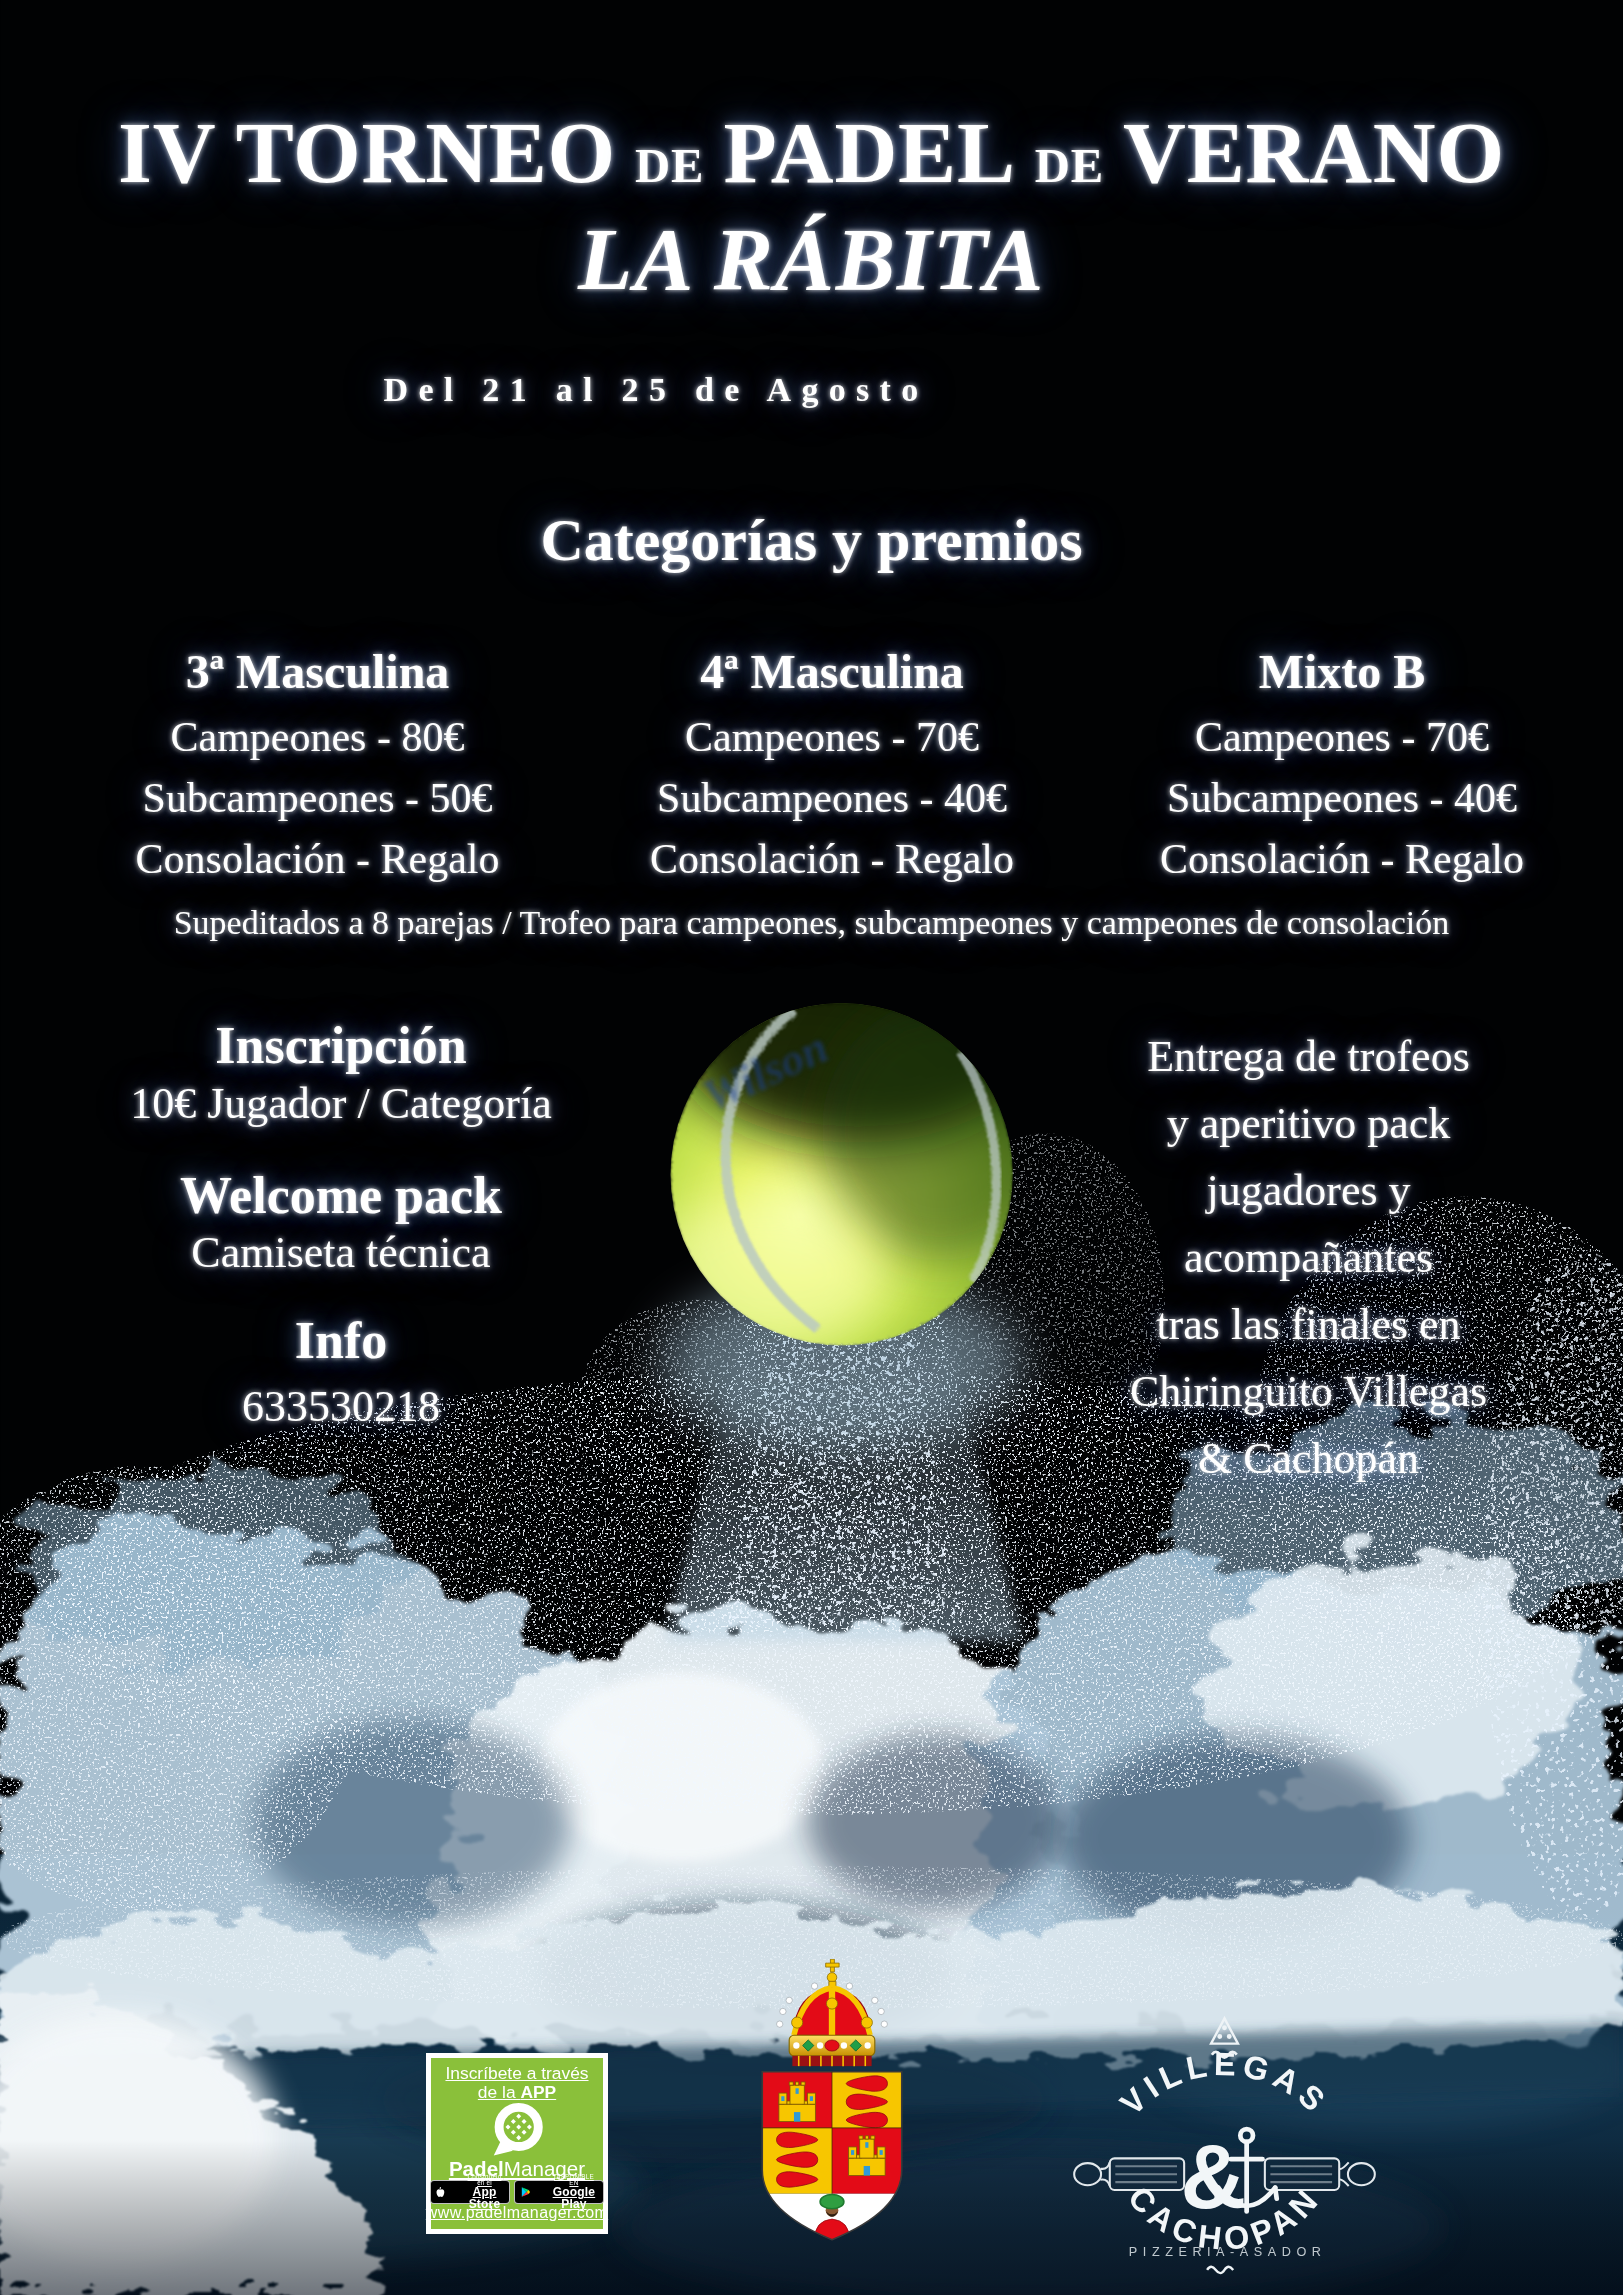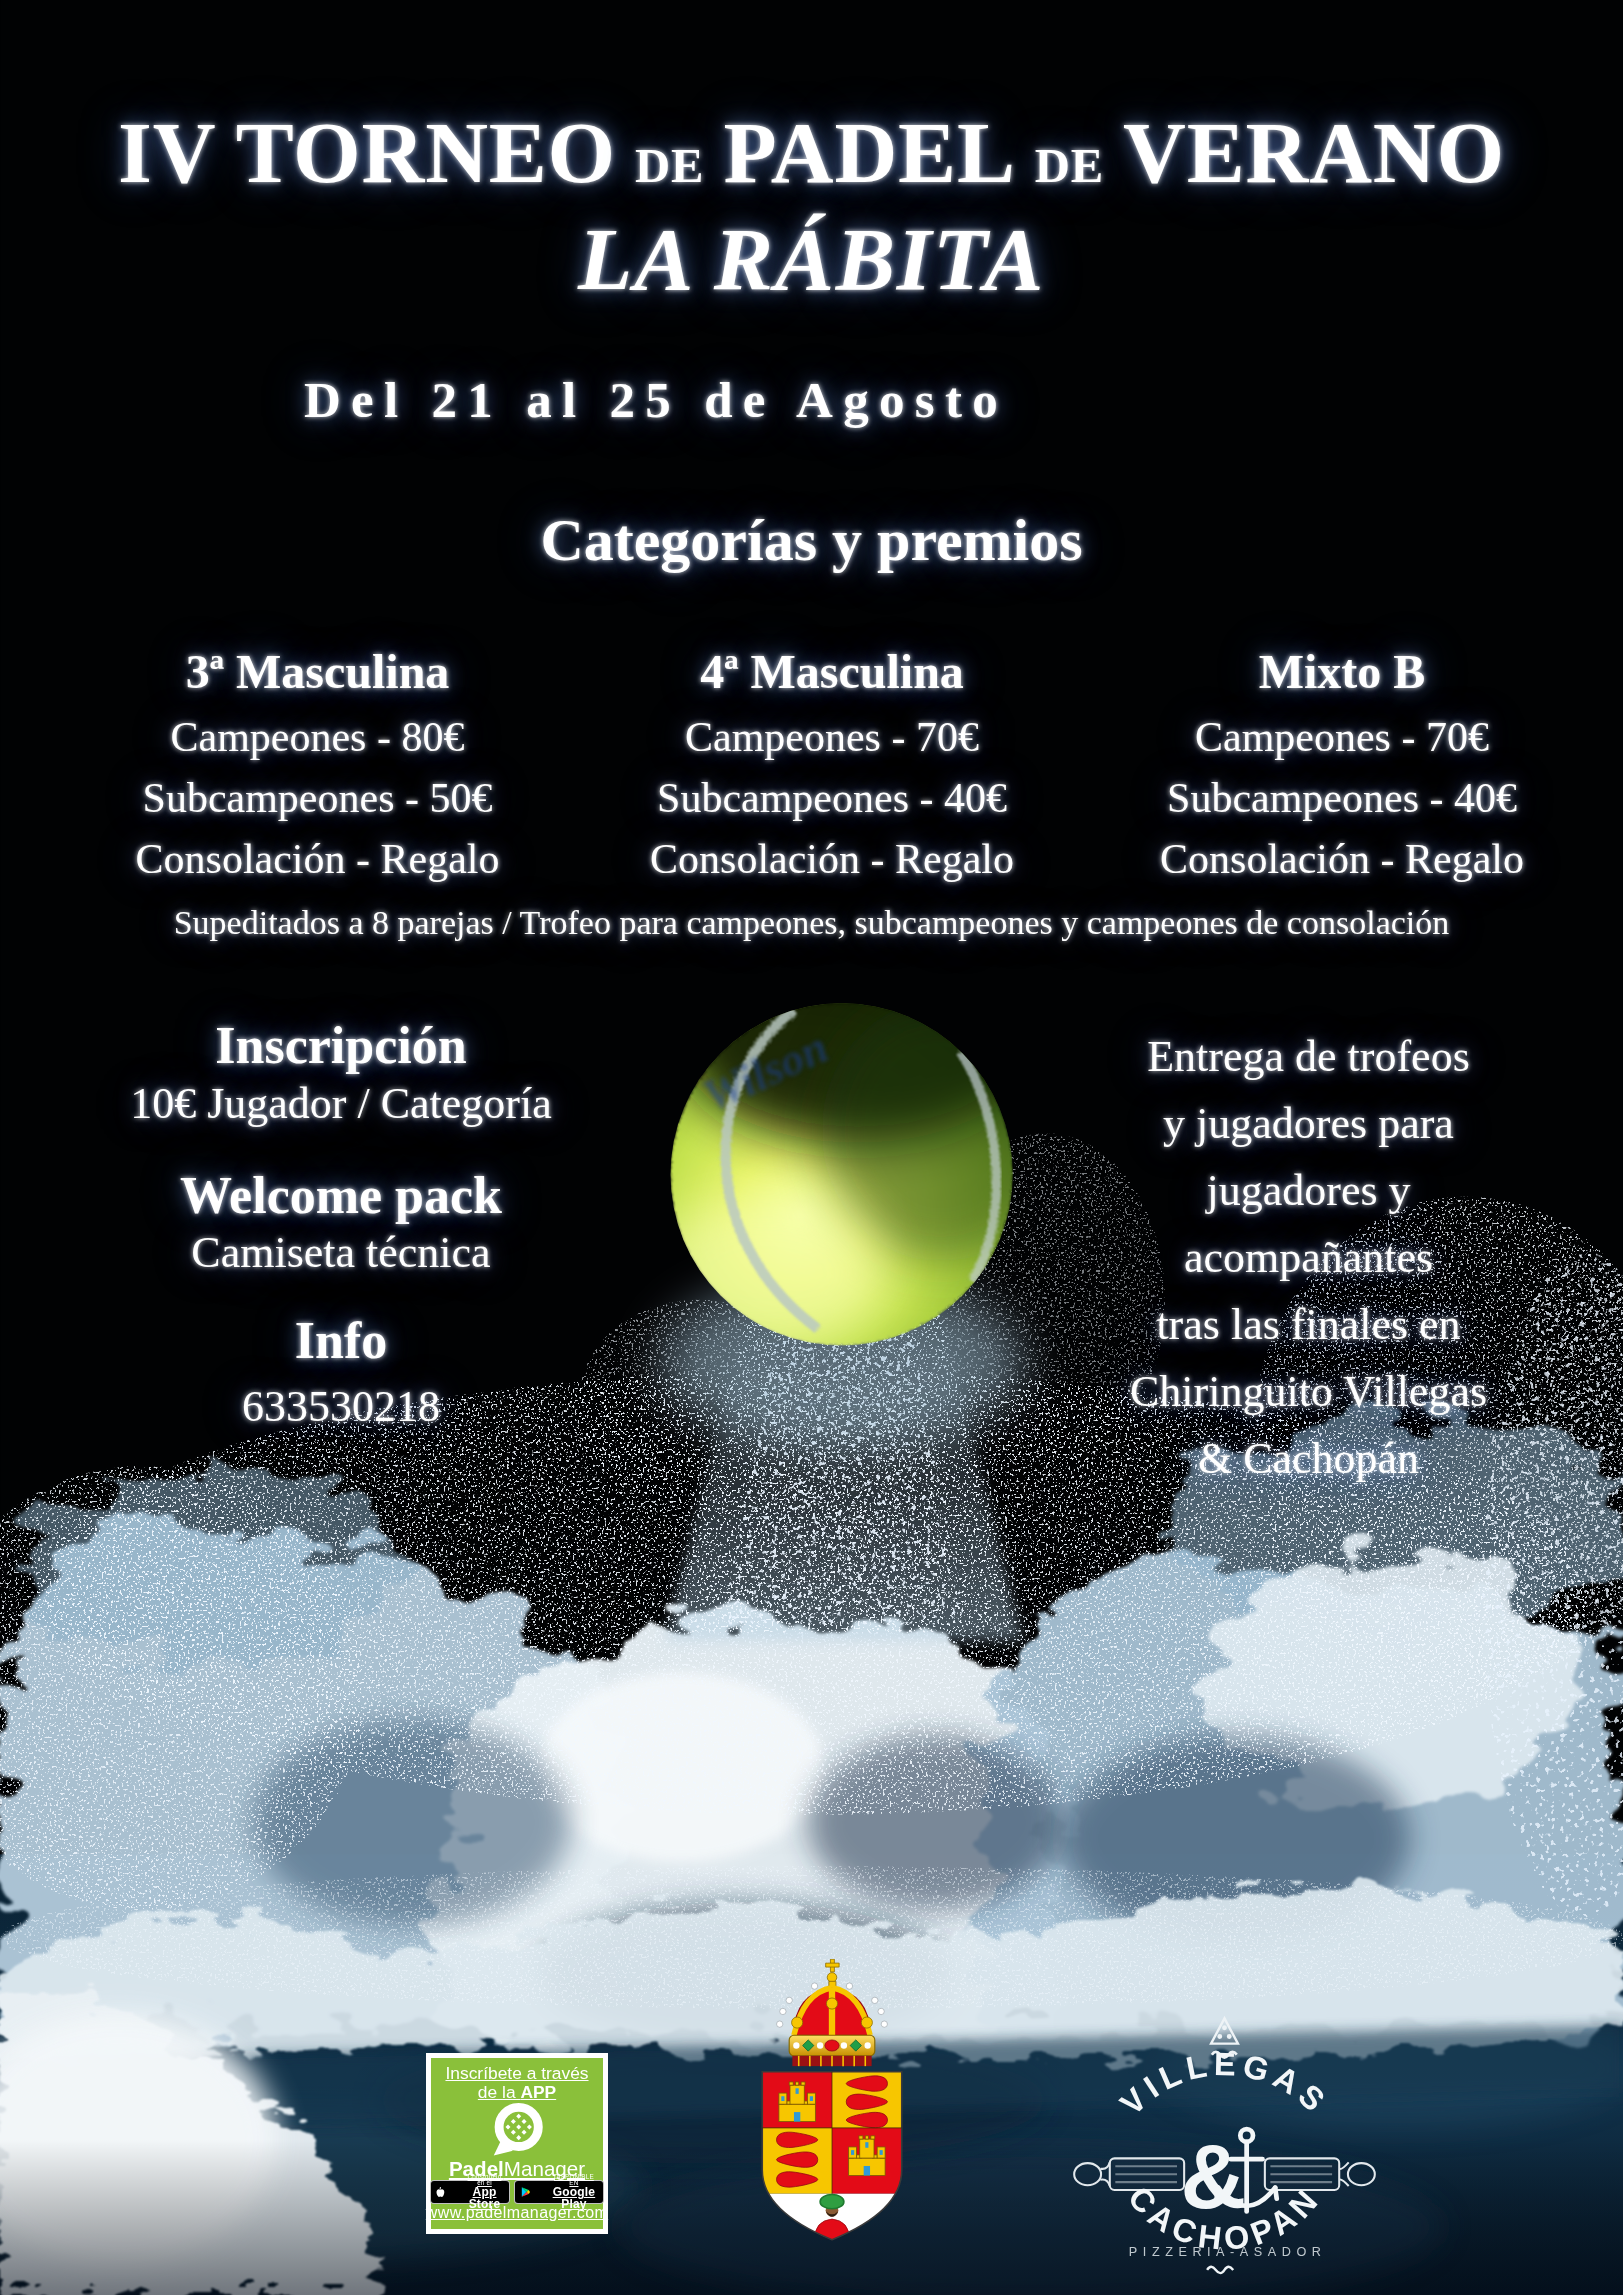--- a/index.html
+++ b/index.html
@@ -4,21 +4,21 @@
 <style>
   html,body{margin:0;padding:0;background:#000;}
   .poster{position:relative;width:1623px;height:2295px;background:#010203;overflow:hidden;
           font-family:"Liberation Serif", serif;color:#fff;}
   .bg{position:absolute;left:0;top:0;}
   .txt{position:absolute;text-align:center;color:#fff;
        text-shadow:0 0 4.8px rgba(255,255,255,.85),0 0 20.6px rgba(110,150,225,.6),0 0 48px rgba(70,110,200,.4);}
   .title1{left:0;width:1623px;top:109px;font-size:87px;font-weight:bold;letter-spacing:0.8px;line-height:1;}
   .title1 .sm{font-size:.56em;padding:0 19px;}
   .title2{left:0;width:1623px;top:211px;font-size:89px;font-weight:bold;font-style:italic;letter-spacing:1.6px;line-height:1.1;}
-  .date{left:0;width:1312px;top:371px;font-size:51px;font-weight:bold;letter-spacing:10.3px;}
+  .date{left:0;width:1312px;top:371px;font-size:34px;font-weight:bold;letter-spacing:10.3px;}
   .sect{left:0;width:1623px;top:506px;font-size:60px;font-weight:bold;}
   .cat{top:644px;}
   .cat .ct{font-size:48px;font-weight:bold;line-height:55px;margin-bottom:8px;}
   .cat .cl{font-size:42px;line-height:61px;}
   .cat1{left:48px;width:539px;}
   .cat2{left:564px;width:536px;}
   .cat3{left:1100px;width:484px;}
   .fine{left:0;width:1623px;top:904px;font-size:34px;}
   .lh{font-size:52px;font-weight:bold;line-height:1.1;}
   .lt{font-size:44px;line-height:1.1;}
@@ -213,21 +213,21 @@
 
   <div class="txt lb lb1 lh">Inscripción</div>
   <div class="txt lb lb2 lt">10€ Jugador / Categoría</div>
   <div class="txt lb lb3 lh">Welcome pack</div>
   <div class="txt lb lb4 lt">Camiseta técnica</div>
   <div class="txt lb lb5 lh">Info</div>
   <div class="txt lb lb6 lt">633530218</div>
 
   <div class="txt rb">
     <div>Entrega de trofeos</div>
-    <div>y jugadores para</div>
+    <div>y aperitivo pack</div>
     <div>jugadores y</div>
     <div>acompañantes</div>
     <div>tras las finales en</div>
     <div>Chiringuito Villegas</div>
     <div>&amp; Cachopán</div>
   </div>
 
   <div class="pm-badge">
     <div class="pm-l1">Inscríbete a través</div>
     <div class="pm-l2"><span>de la </span><b>APP</b></div>

